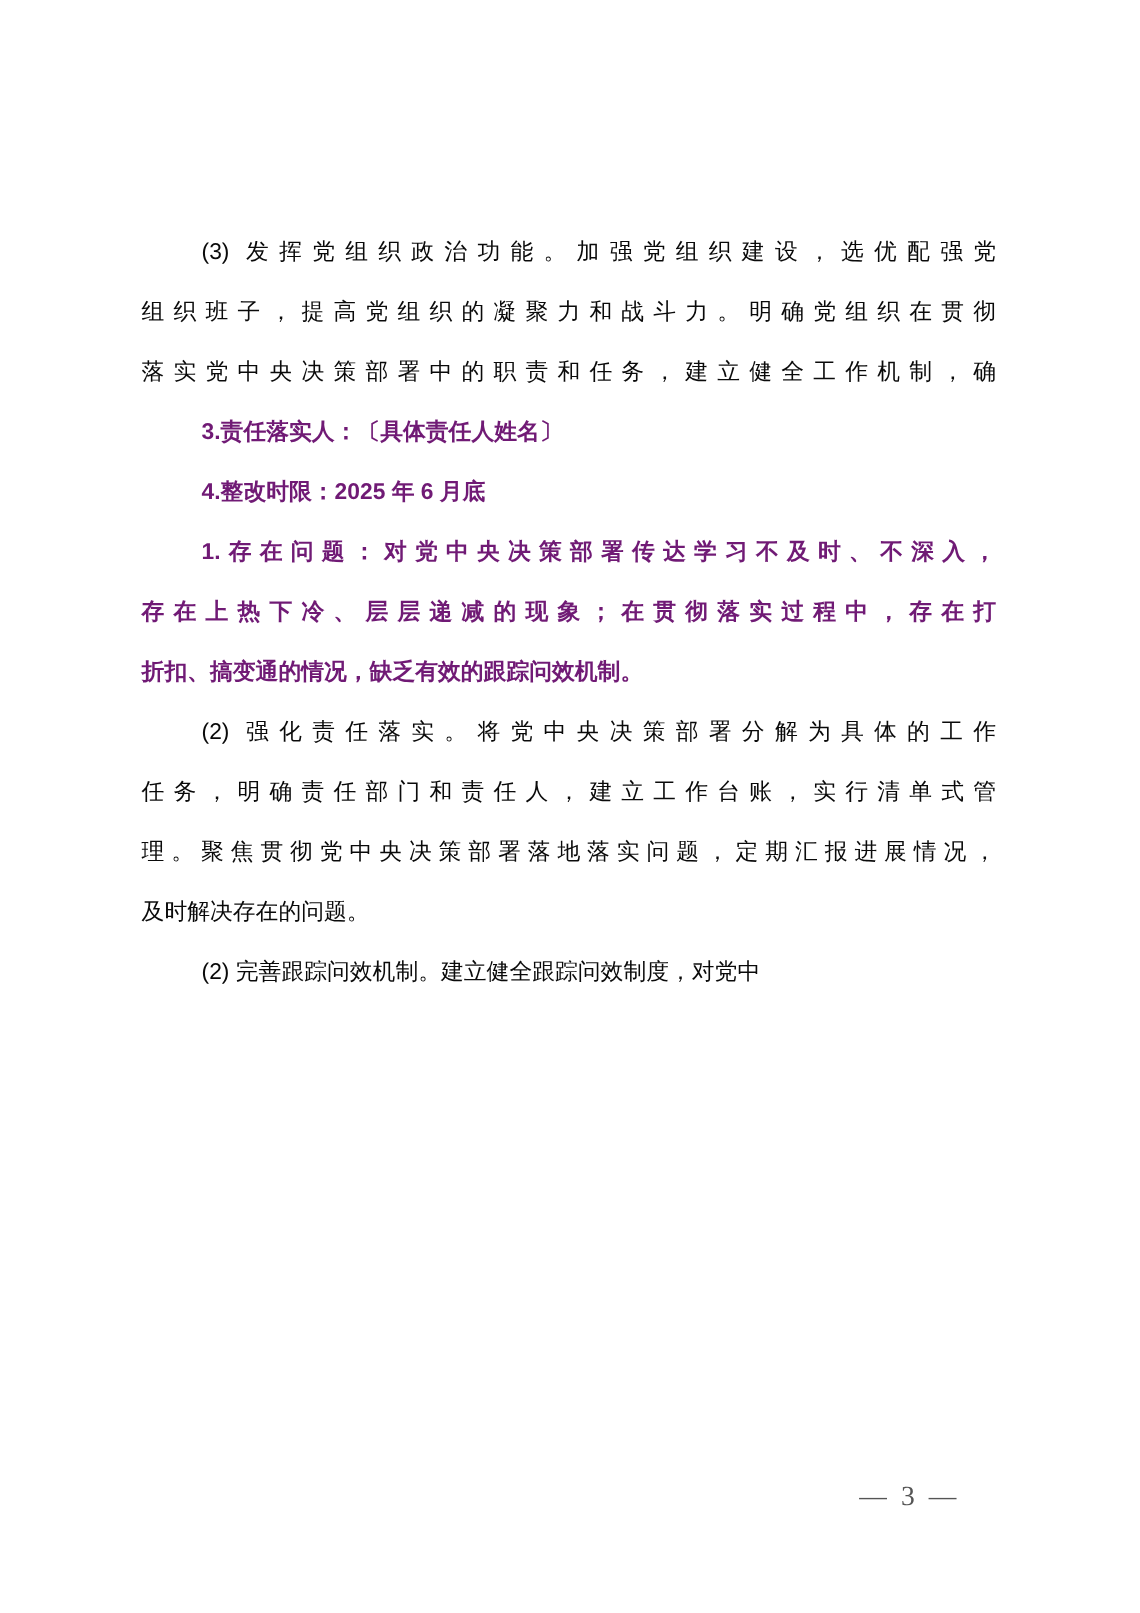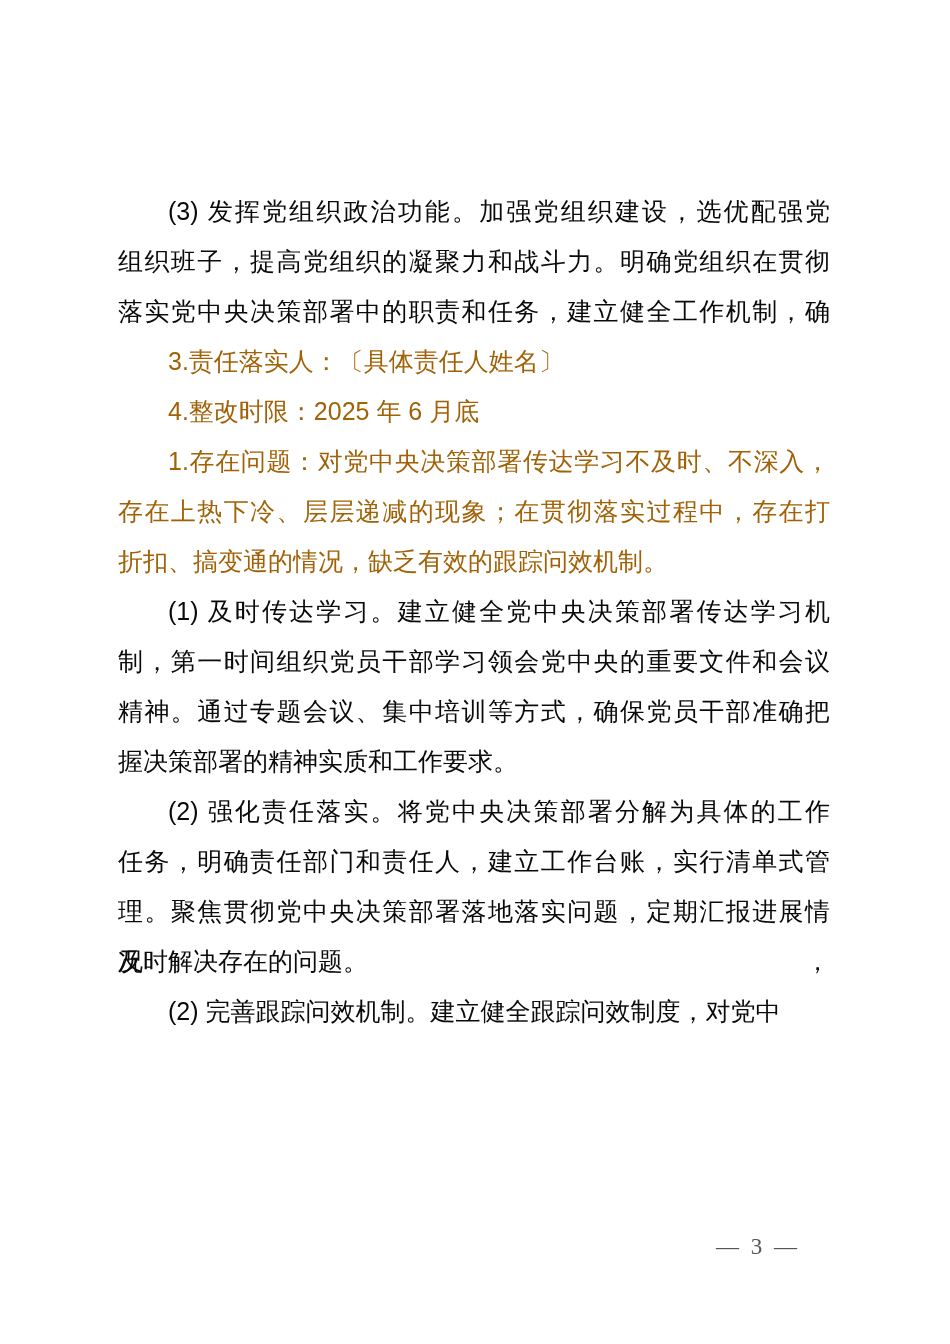--- a/index.html
+++ b/index.html
@@ -22,36 +22,36 @@
     top: 186px;
     width: 712px;
   }
   .para {
     margin: 0;
     padding: 0;
   }
   .line {
     height: 50px;
     line-height: 50px;
-    font-size: 25px;
+    font-size: 19px;
     color: #0a0a0a;
     text-align: left;
     white-space: normal;
   }
   .line.first {
     text-indent: 50px;
   }
   .line.jl {
     text-align: justify;
     text-align-last: justify;
     text-justify: inter-character;
   }
   .para.heading .line {
-    font-weight: normal;
-    color: #a16207;
+    font-weight: bold;
+    color: #701a75;
   }
   .page-number {
     position: absolute;
     top: 1234px;
     right: 150px;
     font-family: "Liberation Serif", serif;
     font-size: 23px;
     color: #555555;
     letter-spacing: 3px;
   }
@@ -71,26 +71,20 @@
       </div>
       <div class="para heading">
         <div class="line first">4.整改时限：2025 年 6 月底</div>
       </div>
       <div class="para heading">
         <div class="line first jl">1.存在问题：对党中央决策部署传达学习不及时、不深入，</div>
         <div class="line jl">存在上热下冷、层层递减的现象；在贯彻落实过程中，存在打</div>
         <div class="line">折扣、搞变通的情况，缺乏有效的跟踪问效机制。</div>
       </div>
       <div class="para body">
-        <div class="line first jl">(1) 及时传达学习。建立健全党中央决策部署传达学习机</div>
-        <div class="line jl">制，第一时间组织党员干部学习领会党中央的重要文件和会议</div>
-        <div class="line jl">精神。通过专题会议、集中培训等方式，确保党员干部准确把</div>
-        <div class="line">握决策部署的精神实质和工作要求。</div>
-      </div>
-      <div class="para body">
         <div class="line first jl">(2) 强化责任落实。将党中央决策部署分解为具体的工作</div>
         <div class="line jl">任务，明确责任部门和责任人，建立工作台账，实行清单式管</div>
         <div class="line jl">理。聚焦贯彻党中央决策部署落地落实问题，定期汇报进展情况，</div>
         <div class="line">及时解决存在的问题。</div>
       </div>
       <div class="para body">
         <div class="line first">(2) 完善跟踪问效机制。建立健全跟踪问效制度，对党中</div>
       </div>
     </div>
   <div class="page-number">— 3 —</div>

